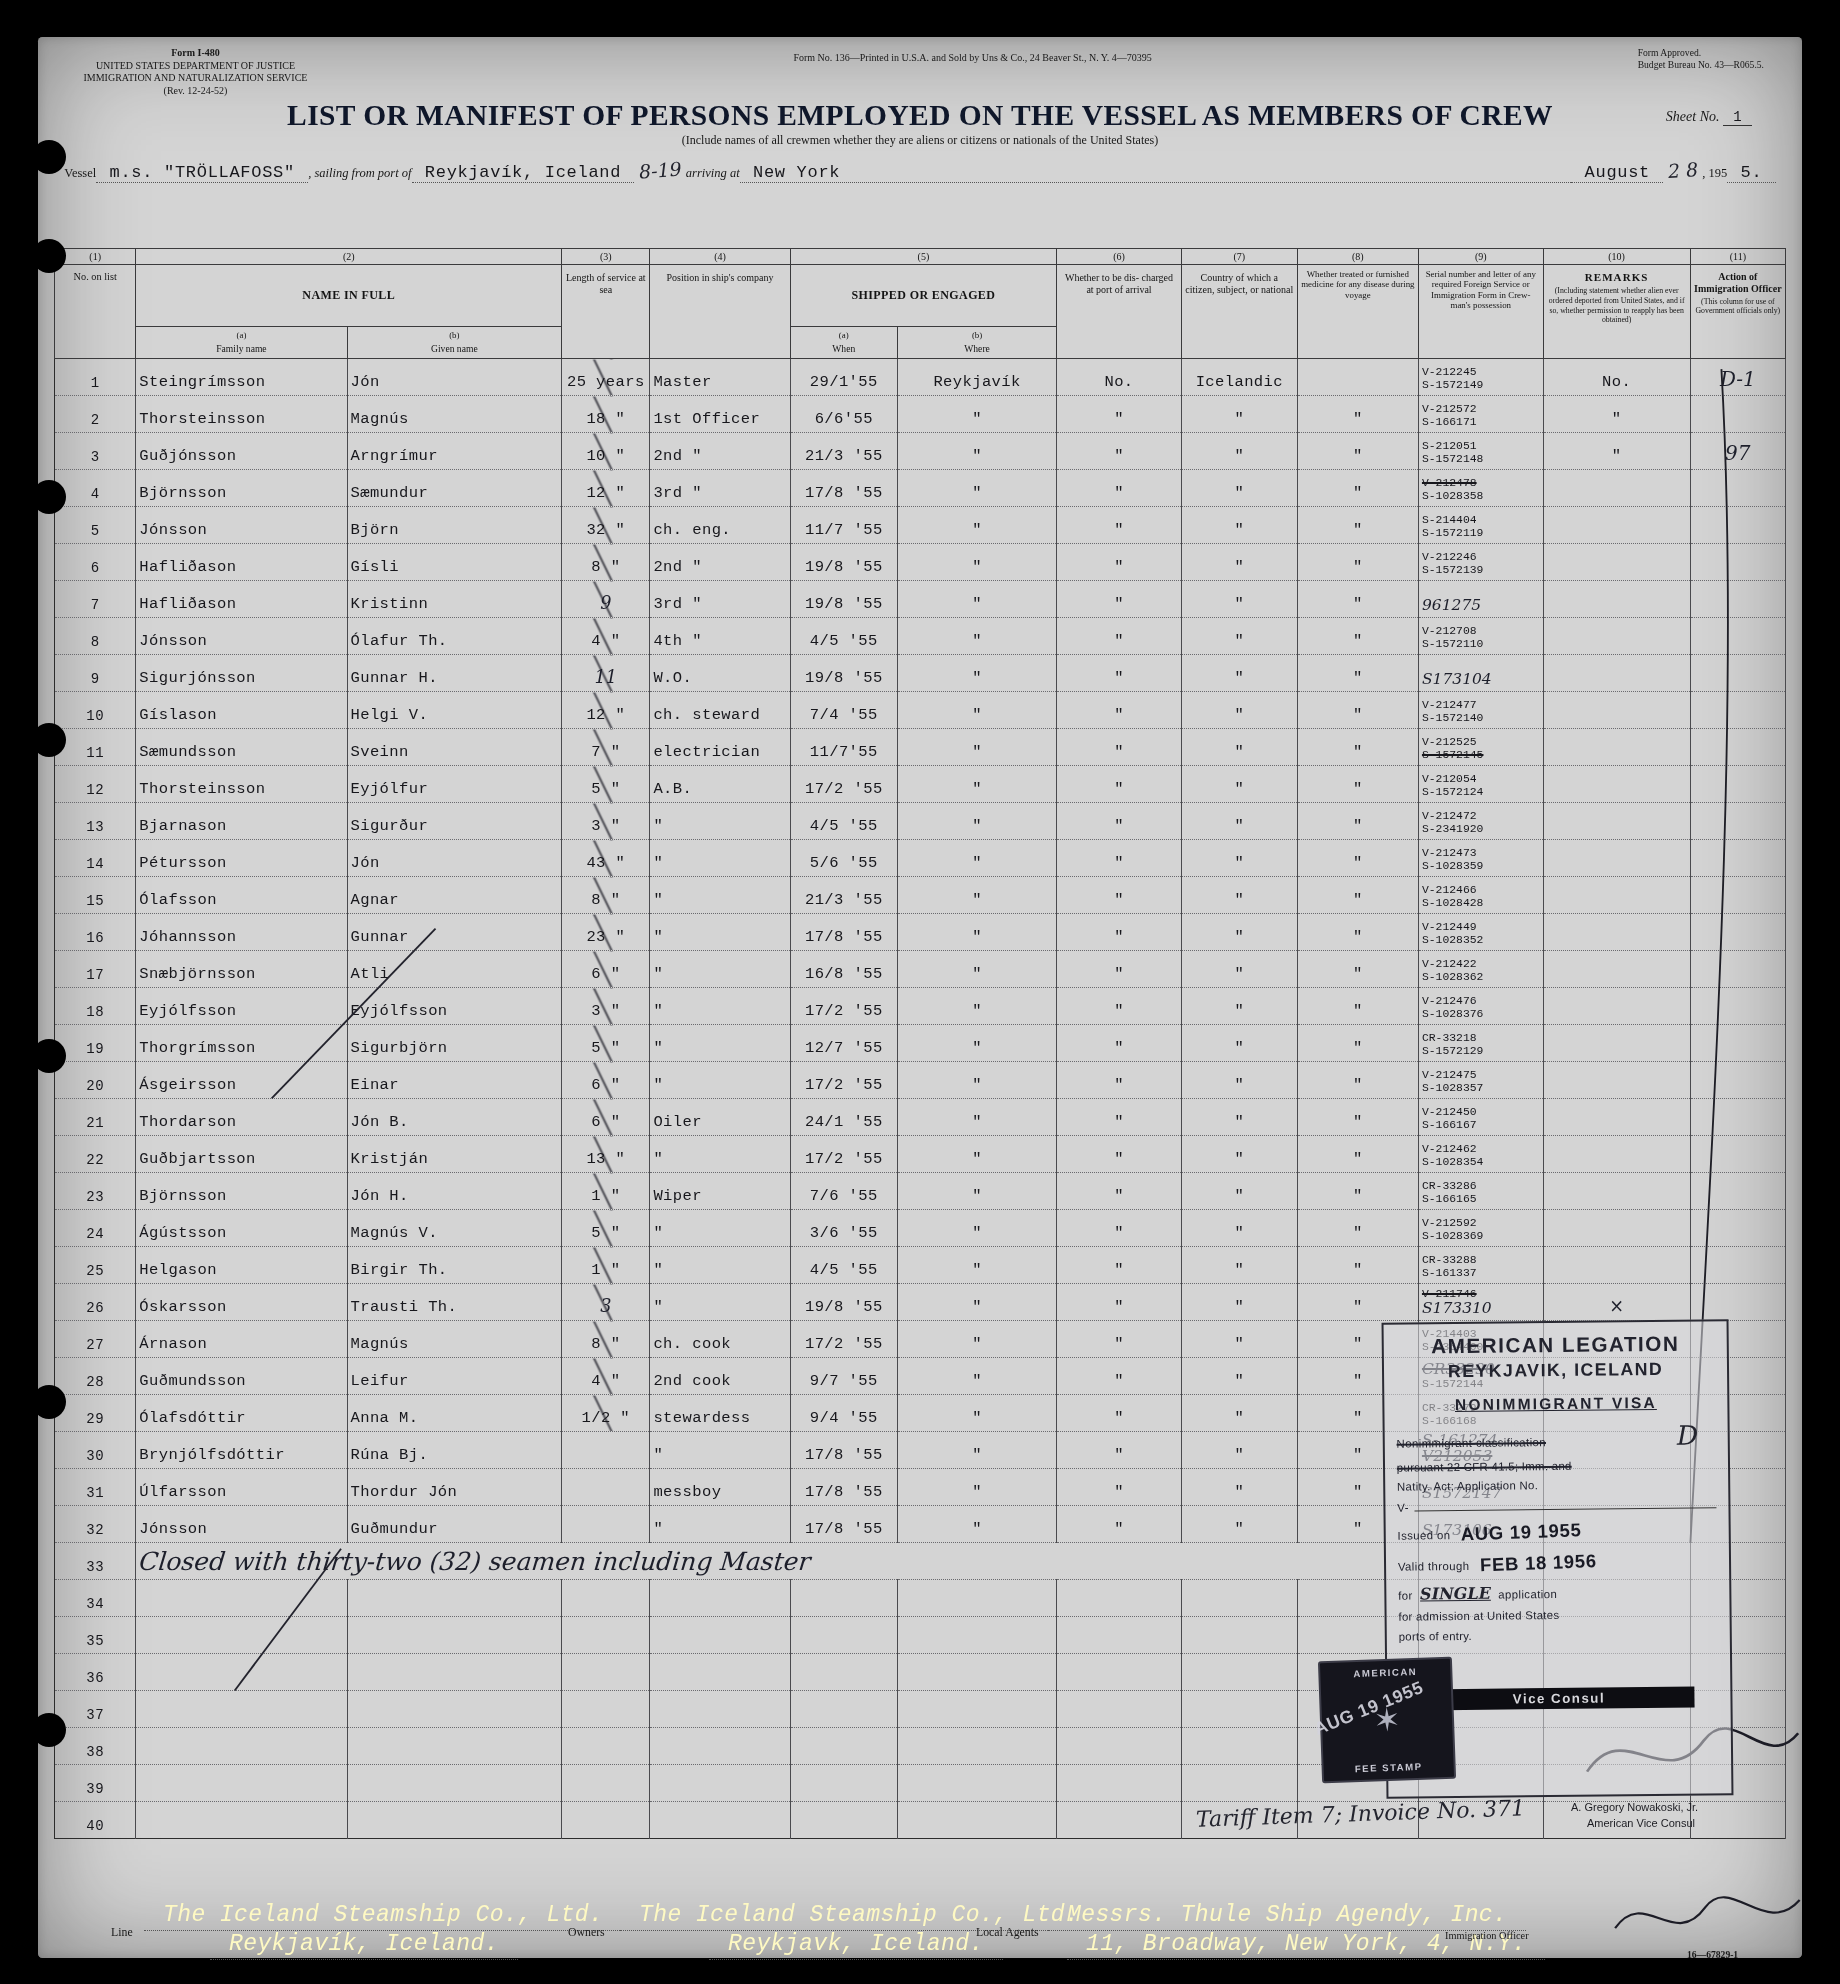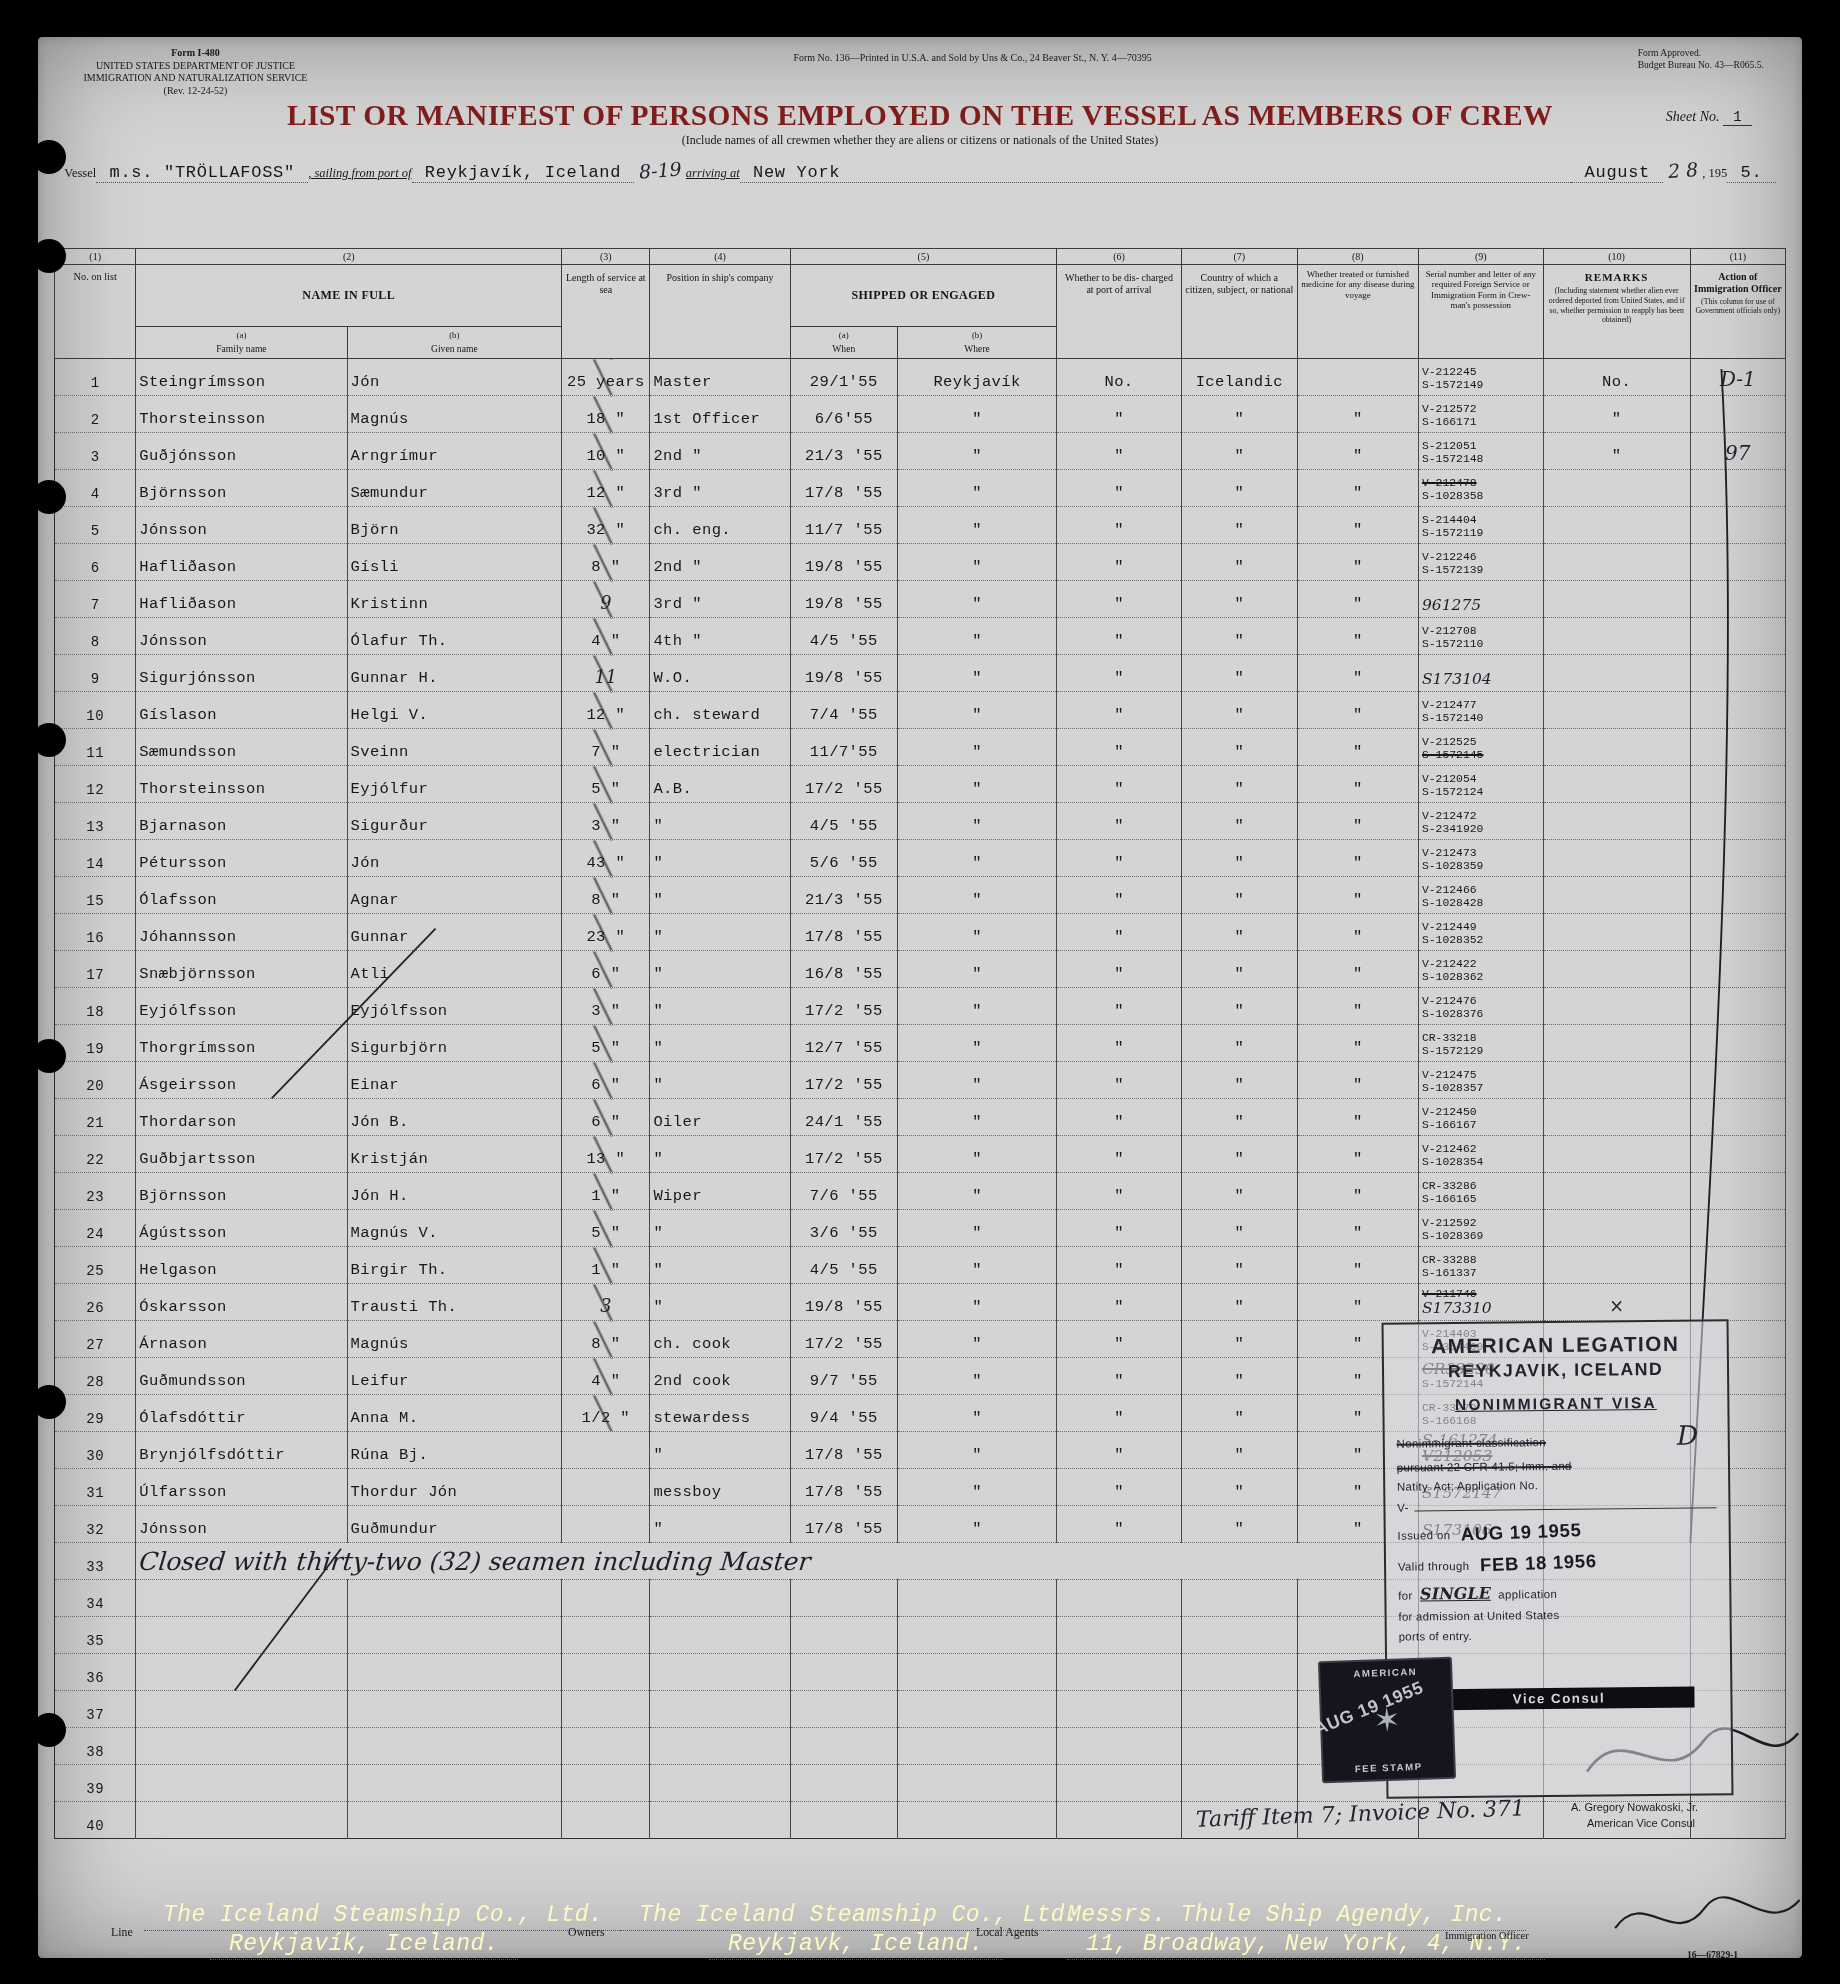--- a/index.html
+++ b/index.html
@@ -19,30 +19,30 @@
   
   .doc-head { height:211px; position:relative; padding-top:10.3px; overflow:visible; }
 
   .form-header { display:flex; justify-content:space-between; align-items:flex-start; }
   .fh-left { font-size:10px; text-align:center; line-height:1.25; padding-left:29.5px; }
   .fh-left .fno { font-weight:700; }
   .fh-center { font-size:10px; padding-top:4.4px; }
   .fh-right { font-size:9.6px; text-align:left; line-height:1.25; padding-right:22px; }
 
   .title-line { position:relative; text-align:center; margin-top:1.5px; }
-  .main-title { font-size:29.5px; font-weight:700; letter-spacing:0.4px; color:#7f1d1d; }
+  .main-title { font-size:29.5px; font-weight:700; letter-spacing:0.4px; color:#0f172a; }
   .sheet-box { position:absolute; right:34px; top:10.3px; font-size:14px; font-style:italic; }
   .sheet-box .typed { font-style:normal; border-bottom:1.5px solid #333; padding:0 10.3px; }
 
   .req-line { text-align:center; font-size:15px; font-weight:700; margin-top:3px; }
   .include-line { text-align:center; font-size:12px; margin-top:1.5px; }
 
   .vessel-line { display:flex; align-items:baseline; margin-top:10.3px; padding:0 10.3px; font-size:13.3px; }
   .plabel { font-size:12.5px; white-space:pre; }
-  .italic { font-style:italic;text-decoration:underline; }
+  .italic { font-style:italic; }
   .typed { font-family:"Liberation Mono","DejaVu Sans Mono",monospace; color:#17171c; }
   .vessel-line .typed { font-size:17px; letter-spacing:0.7px; padding:0 13.3px; border-bottom:1.5px dotted #555; white-space:pre; }
   .vessel-line .grow { flex:1 1 auto; }
   .hw { font-family:"DejaVu Serif", serif; font-style:italic; color:#23242e; }
   .vessel-line .hw { font-size:19px; transform:rotate(-4deg); margin:0 4.4px; border-bottom:0; }
 
   
   table.manifest {
     width:1732px; border-collapse:collapse; table-layout:fixed;
     border:1.5px solid #2c2c2c; background:transparent;

